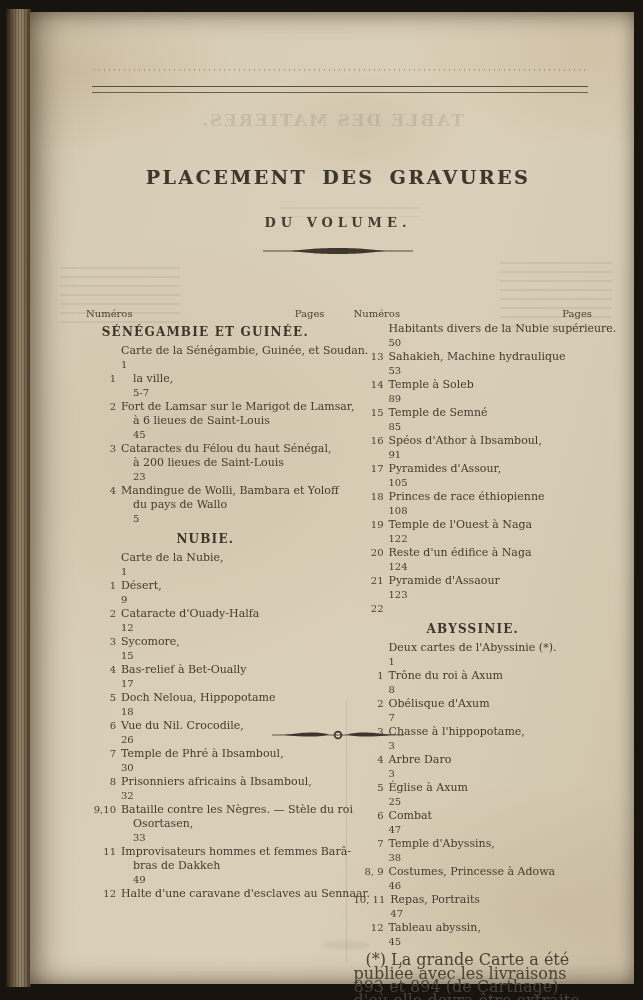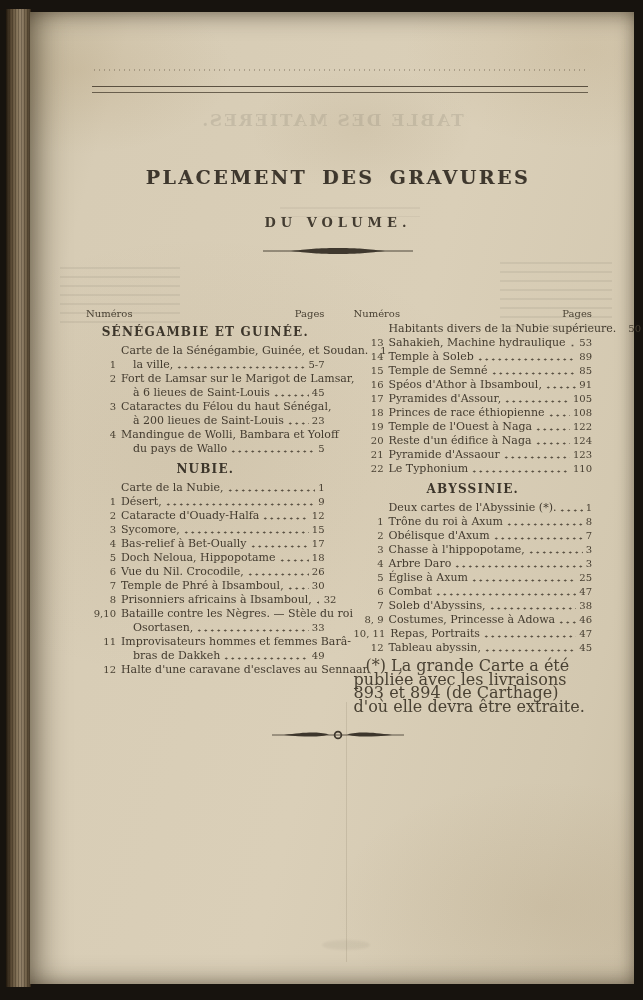--- a/index.html
+++ b/index.html
@@ -73,21 +73,21 @@
   .cols{display:flex;gap:29px;}
   .col{flex:1;min-width:0;}
   .col-header{display:flex;justify-content:space-between;font-size:10px;color:#4a4234;margin-bottom:3px;}
   .sec-heading{
     text-align:center;font-weight:bold;font-size:12px;letter-spacing:1.2px;
     margin:6px 0 5px;color:#3c352a;
   }
   .row{display:flex;font-size:11px;line-height:14px;}
   .num{flex:0 0 30px;text-align:right;padding-right:5px;font-size:10px;white-space:nowrap;color:#4a4234;}
   .body{flex:1;min-width:0;}
-  .line{display:flex;align-items:flex-start;}
+  .line{display:flex;align-items:flex-start;flex-direction:column;}
   .line .txt{white-space:nowrap;}
   .line.cont{padding-left:12px;}
   .dots{
     flex:1;min-width:6px;margin:0 3px;align-self:stretch;
     background-image:radial-gradient(circle, rgba(64,55,43,.85) .9px, rgba(0,0,0,0) 1.15px);
     background-size:6.5px 3px;background-repeat:repeat-x;
     background-position:left calc(100% - 3px);
   }
   .dots.empty{background-image:none;}
   .pg{text-align:right;font-size:10px;color:#463e31;}
@@ -426,27 +426,20 @@
                 <div class="body">
                   <div class="line">
                     <span class="txt">Pyramide d'Assaour</span>
                     <span class="dots"></span>
                     <span class="pg">123</span>
                   </div>
                 </div>
               </div>
               <div class="row">
                 <span class="num">22</span>
-                <div class="body">
-                  <div class="line">
-                    <span class="txt">Le Typhonium</span>
-                    <span class="dots"></span>
-                    <span class="pg">110</span>
-                  </div>
-                </div>
               </div>
               <div class="sec-heading">ABYSSINIE.</div>
               <div class="row">
                 <span class="num"></span>
                 <div class="body">
                   <div class="line">
                     <span class="txt">Deux cartes de l'Abyssinie (*).</span>
                     <span class="dots"></span>
                     <span class="pg">1</span>
                   </div>
@@ -509,21 +502,21 @@
                     <span class="txt">Combat</span>
                     <span class="dots"></span>
                     <span class="pg">47</span>
                   </div>
                 </div>
               </div>
               <div class="row">
                 <span class="num">7</span>
                 <div class="body">
                   <div class="line">
-                    <span class="txt">Soleb d'Abyssins,</span>
+                    <span class="txt">Temple d'Abyssins,</span>
                     <span class="dots"></span>
                     <span class="pg">38</span>
                   </div>
                 </div>
               </div>
               <div class="row">
                 <span class="num">8, 9</span>
                 <div class="body">
                   <div class="line">
                     <span class="txt">Costumes, Princesse à Adowa</span>

